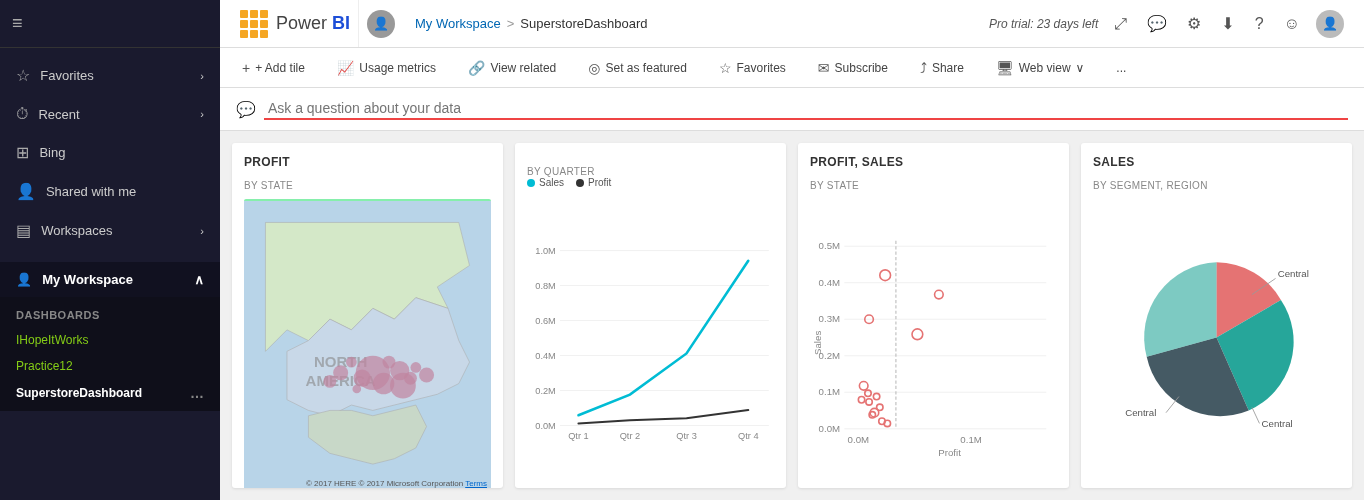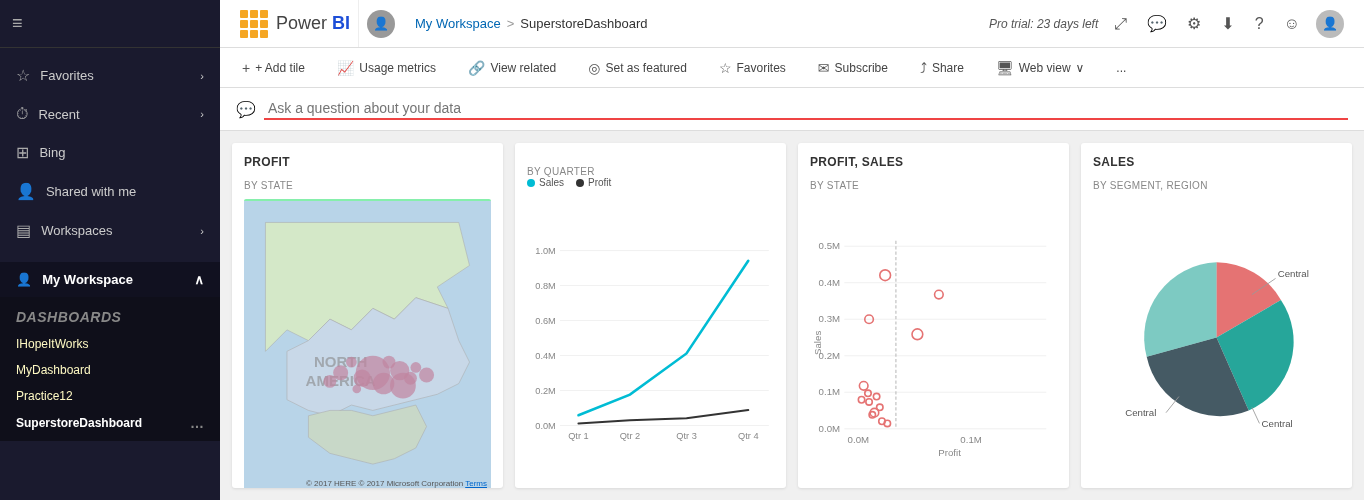--- a/index.html
+++ b/index.html
@@ -60,32 +60,31 @@
       gap: 10px;
       cursor: pointer;
     }
     .sidebar-workspace-header .chevron { margin-left: auto; }
 
     .sidebar-dashboards {
       padding: 8px 0 4px 0;
       background: #0f0f1a;
     }
     .sidebar-dashboards-label {
-      font-size: 14px;
+      font-size: 11px;
       font-weight: 700;
       color: #888;
       padding: 4px 16px 6px 16px;
       text-transform: uppercase;
       letter-spacing: 0.5px;
-      font-style: italic;
     }
     .sidebar-dashboard-item {
       padding: 6px 16px;
       font-size: 12px;
-      color: #fef9c3;
+      color: #84cc16;
       cursor: pointer;
       display: flex;
       align-items: center;
       justify-content: space-between;
     }
     .sidebar-dashboard-item.selected { color: #fff; font-weight: 600; }
     .ellipsis-btn { color: #888; font-size: 14px; }
 
     
     .main-area {
@@ -348,23 +347,20 @@
     <div class="sidebar-section">
       <div class="sidebar-workspace-header">
         <span class="icon">👤</span>
         <span>My Workspace</span>
         <span class="chevron">∧</span>
       </div>
       <div class="sidebar-dashboards">
         <div class="sidebar-dashboards-label">DASHBOARDS</div>
         <div class="sidebar-dashboard-item">
           <span>IHopeItWorks</span>
-        </div>
-        <div class="sidebar-dashboard-item">
-          <span>MyDashboard</span>
         </div>
         <div class="sidebar-dashboard-item">
           <span>Practice12</span>
         </div>
         <div class="sidebar-dashboard-item selected">
           <span>SuperstoreDashboard</span>
           <span class="ellipsis-btn">…</span>
         </div>
       </div>
     </div>

